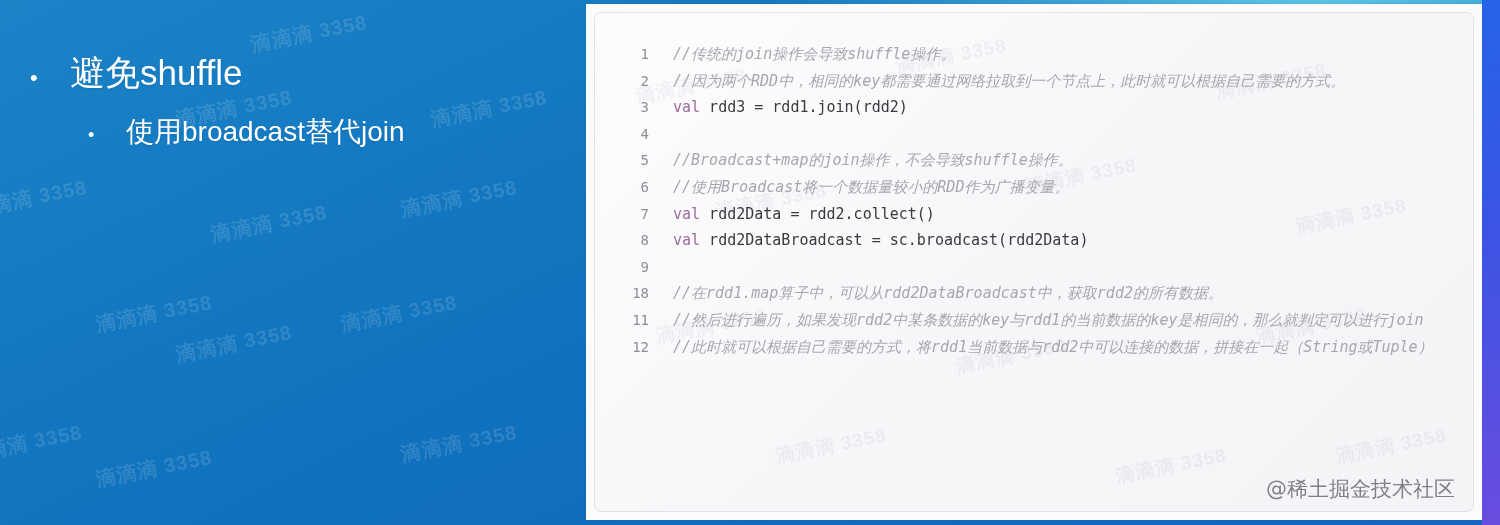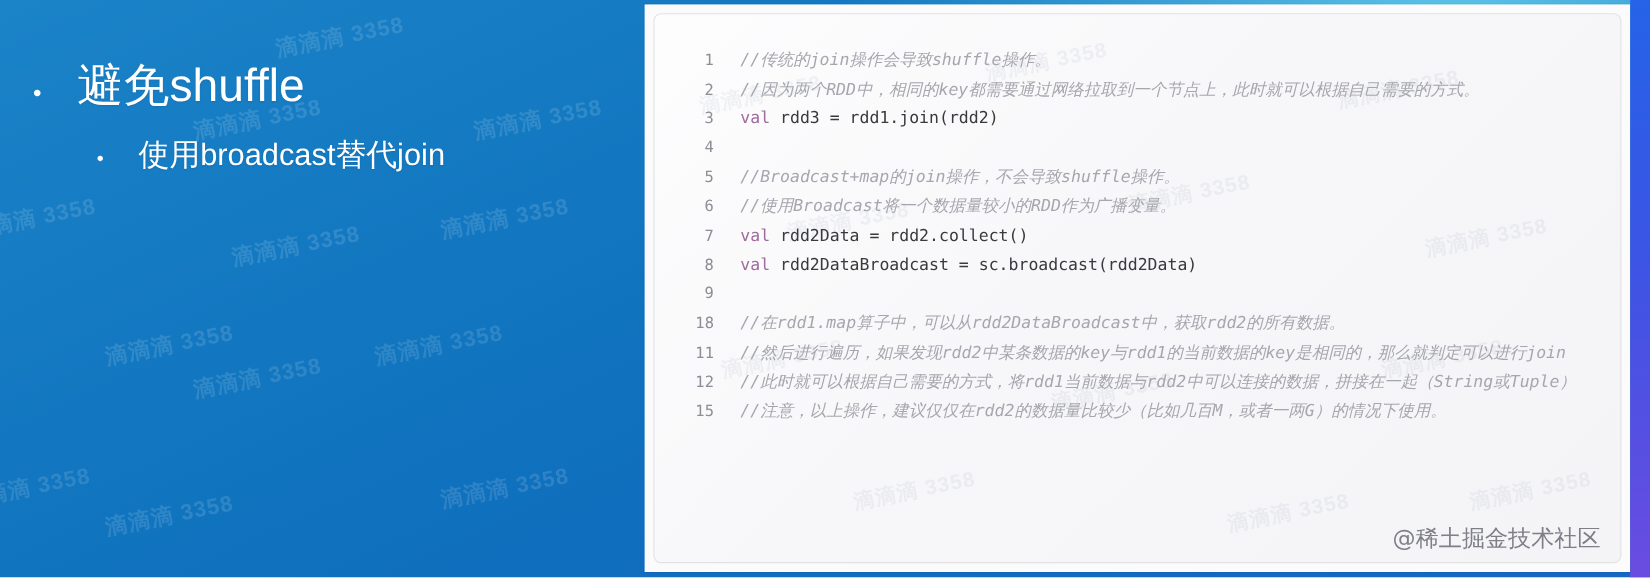--- a/index.html
+++ b/index.html
@@ -65,21 +65,21 @@
     line-height: 1;
   }
   .bullet-l1 .bullet-dot { font-size: 22px; width: 40px; }
   .bullet-l2 .bullet-dot { font-size: 18px; width: 38px; }
 
   .bullet-text {
     color: #ffffff;
     font-weight: 400;
     text-shadow: 0 1px 2px rgba(0,0,0,0.10);
   }
-  .bullet-l1 .bullet-text { font-size: 42px; }
+  .bullet-l1 .bullet-text { font-size: 35px; }
   .bullet-l2 .bullet-text { font-size: 28px; }
 
   
   .right-strip {
     position: absolute;
     right: 0; top: 0;
     width: 18px; height: 525px;
     background: linear-gradient(180deg, #2563e8 0%, #3c54e4 45%, #6a4ce0 100%);
   }
 
@@ -259,23 +259,19 @@
             <span class="lc"><span class="cmt">//在rdd1.map算子中，可以从rdd2DataBroadcast中，获取rdd2的所有数据。</span></span>
           </div>
           <div class="code-line">
             <span class="ln">11</span>
             <span class="lc"><span class="cmt">//然后进行遍历，如果发现rdd2中某条数据的key与rdd1的当前数据的key是相同的，那么就判定可以进行join</span></span>
           </div>
           <div class="code-line">
             <span class="ln">12</span>
             <span class="lc"><span class="cmt">//此时就可以根据自己需要的方式，将rdd1当前数据与rdd2中可以连接的数据，拼接在一起（String或Tuple）</span></span>
           </div>
-          <div class="code-line">
-            <span class="ln">15</span>
-            <span class="lc"><span class="cmt">//注意，以上操作，建议仅仅在rdd2的数据量比较少（比如几百M，或者一两G）的情况下使用。</span></span>
-          </div>
         </div>
       <div class="signature">@稀土掘金技术社区</div>
     </div>
   </div>
 
   <div class="right-strip"></div>
 </div>
 
 </body></html>

